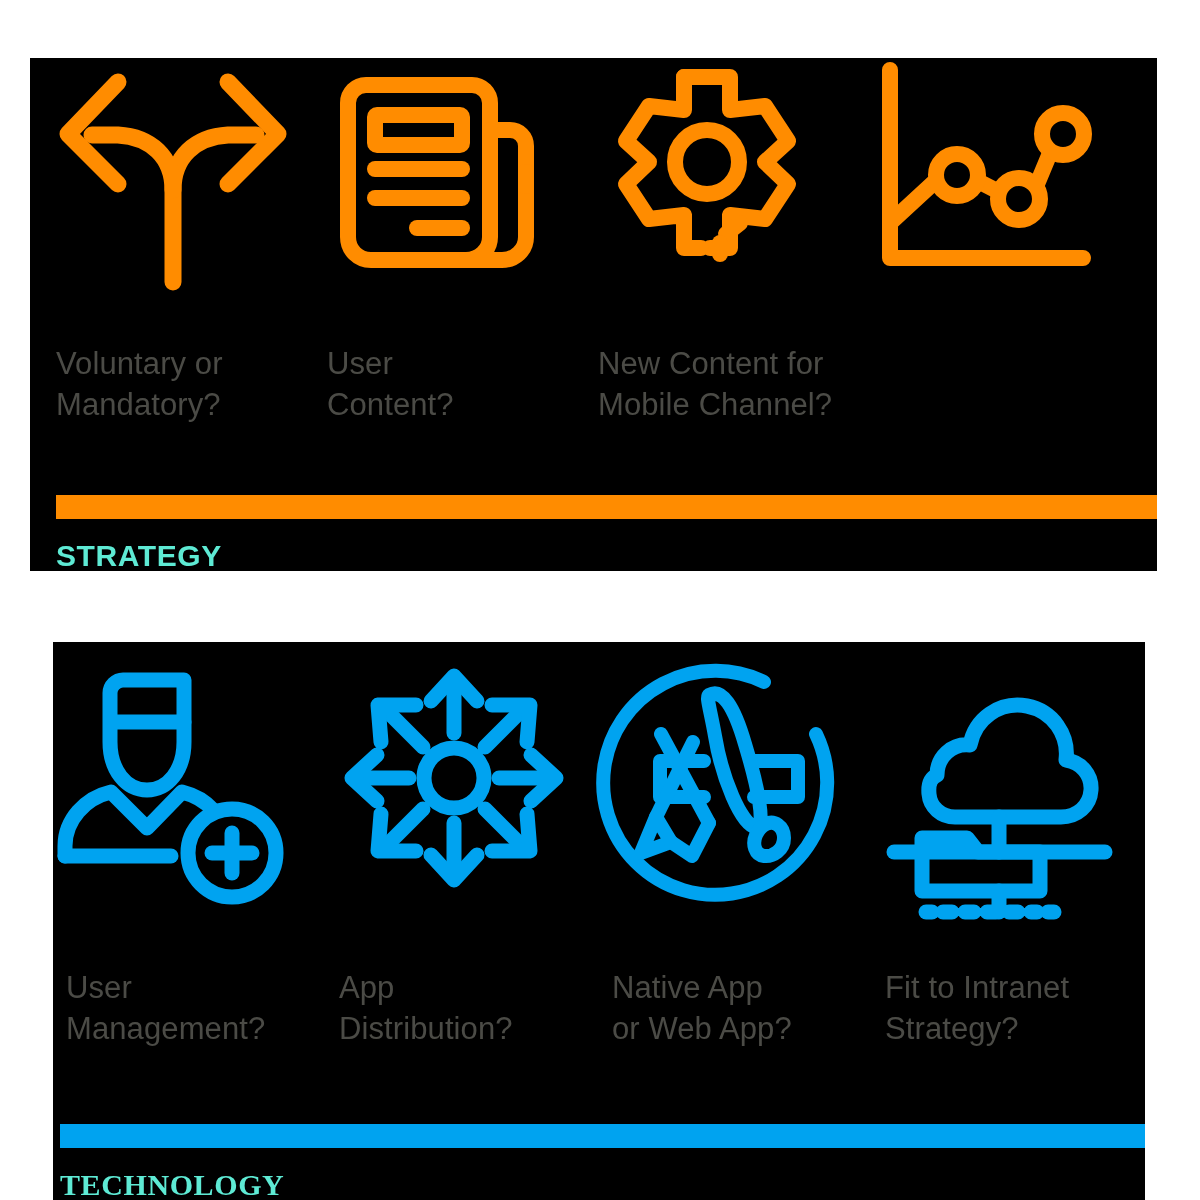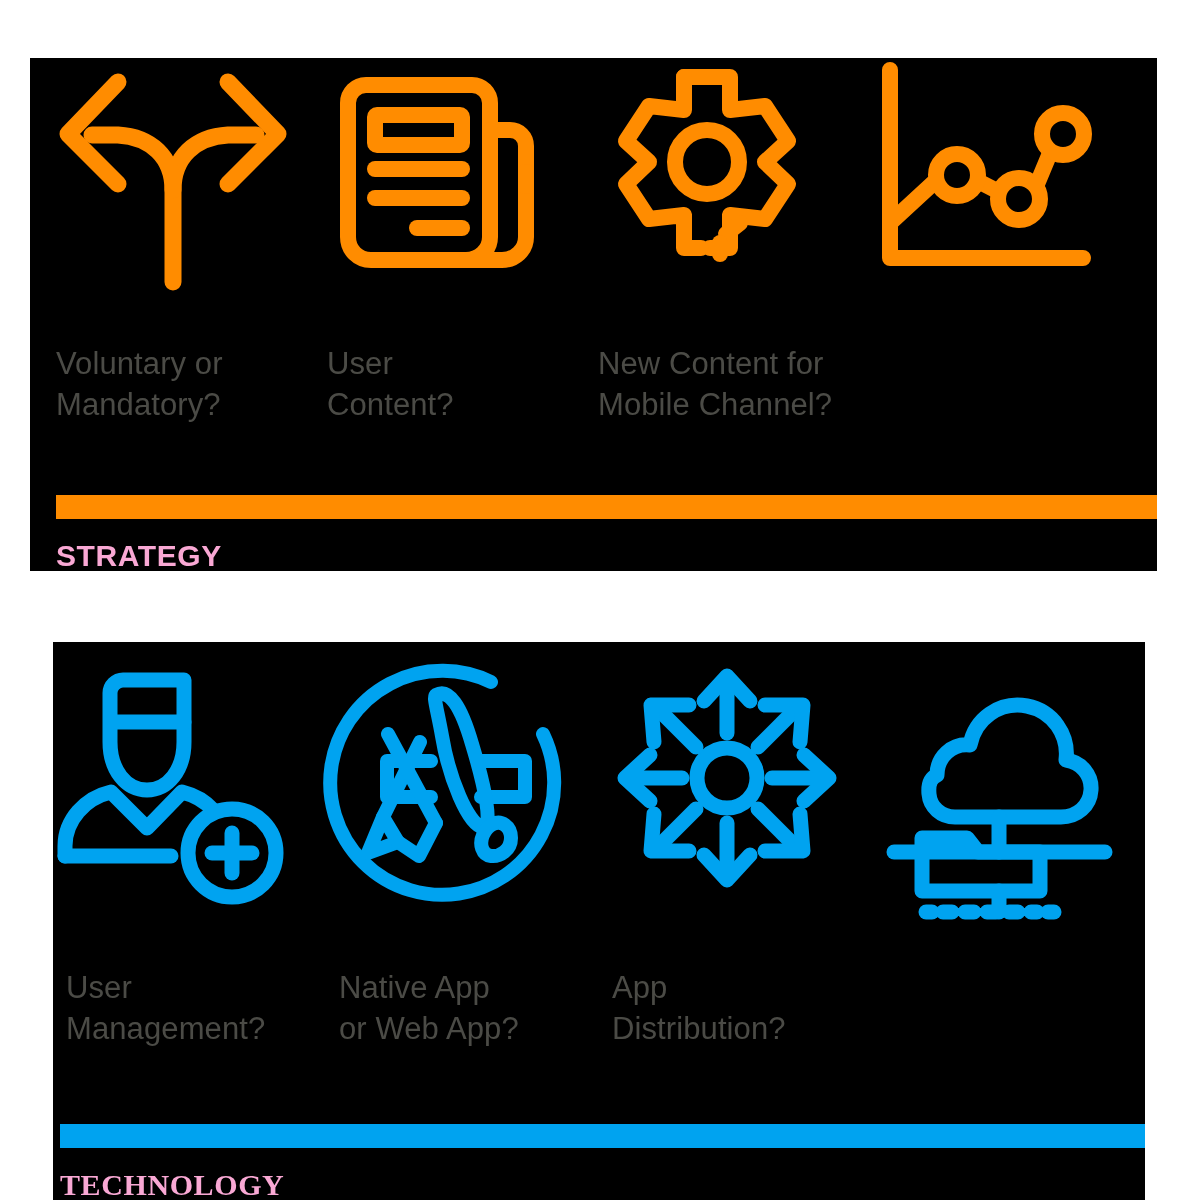--- a/index.html
+++ b/index.html
@@ -100,21 +100,21 @@
     width: 1085px;
     background: #00A3F0;
   }
 
   .section-name {
     position: absolute;
     font-family: "Liberation Sans", sans-serif;
     font-weight: 700;
     font-size: 30px;
     letter-spacing: 0.6px;
-    color: #f9a8d4;
+    color: #5eead4;
   }
   #name-strategy { left: 26px; top: 481px; }
   #name-technology { left: 7px; top: 526px; font-family: Liberation Serif, serif; }
 </style>
 </head>
 <body>
 
 <div id="stage">
 
   <section class="panel" id="panel-strategy">
@@ -201,20 +201,54 @@
             <path d="M7 196 L7 186 C7 160 27 138 53 132 L89 168 L124 132
                      C136 135 147 141 155 150"></path>
             <path d="M7 196 L113 196"></path>
             <circle cx="174" cy="193" r="44"></circle>
             <path d="M174 173 L174 213"></path>
             <path d="M154 193 L194 193"></path>
           </svg>
         </span>
         <span class="card-label">User
 Management?</span>
+      </div>
+
+      <div class="card">
+        <span class="icon-slot">
+          <svg width="250" height="250" viewBox="0 0 250 250" fill="none" stroke="#00A3F0" stroke-width="15" stroke-linecap="round" stroke-linejoin="round">
+            <circle cx="123" cy="118" r="30"></circle>
+
+            <path d="M123 73 L123 20"></path>
+            <polyline points="100,41 123,16 146,41"></polyline>
+
+            <path d="M123 163 L123 216"></path>
+            <polyline points="100,195 123,220 146,195"></polyline>
+
+            <path d="M78 118 L25 118"></path>
+            <polyline points="46,95 21,118 46,141"></polyline>
+
+            <path d="M168 118 L221 118"></path>
+            <polyline points="200,95 225,118 200,141"></polyline>
+
+            <path d="M92 87 L55 50"></path>
+            <polyline points="50,82 47,45 85,45"></polyline>
+
+            <path d="M154 87 L191 50"></path>
+            <polyline points="161,45 199,45 196,82"></polyline>
+
+            <path d="M92 149 L55 186"></path>
+            <polyline points="50,154 47,191 85,191"></polyline>
+
+            <path d="M154 149 L191 186"></path>
+            <polyline points="196,154 199,191 161,191"></polyline>
+          </svg>
+        </span>
+        <span class="card-label">App
+Distribution?</span>
       </div>
 
       <div class="card">
         <span class="icon-slot">
           <svg width="245" height="250" viewBox="0 0 245 250" fill="none" stroke="#00A3F0" stroke-width="14" stroke-linecap="round" stroke-linejoin="round">
             <path d="M160 22 A112 112 0 1 0 212 74"></path>
             <path d="M100 101 L56 101 L56 137 L100 137"></path>
             <path d="M150 101 L194 101 L194 137 L150 137"></path>
             <path d="M105 35 C118 28 130 46 141 84 C154 127 163 170 151 167
                      C137 164 118 118 111 76 C106 48 102 37 105 35 Z"></path>
@@ -225,68 +259,36 @@
             <path d="M162 164 C170 160 180 166 180 178 C180 190 169 197 160 196
                      C151 195 148 184 152 175 C155 168 158 166 162 164 Z"></path>
           </svg>
         </span>
         <span class="card-label">Native App
 or Web App?</span>
       </div>
 
       <div class="card">
         <span class="icon-slot">
-          <svg width="250" height="250" viewBox="0 0 250 250" fill="none" stroke="#00A3F0" stroke-width="15" stroke-linecap="round" stroke-linejoin="round">
-            <circle cx="123" cy="118" r="30"></circle>
-
-            <path d="M123 73 L123 20"></path>
-            <polyline points="100,41 123,16 146,41"></polyline>
-
-            <path d="M123 163 L123 216"></path>
-            <polyline points="100,195 123,220 146,195"></polyline>
-
-            <path d="M78 118 L25 118"></path>
-            <polyline points="46,95 21,118 46,141"></polyline>
-
-            <path d="M168 118 L221 118"></path>
-            <polyline points="200,95 225,118 200,141"></polyline>
-
-            <path d="M92 87 L55 50"></path>
-            <polyline points="50,82 47,45 85,45"></polyline>
-
-            <path d="M154 87 L191 50"></path>
-            <polyline points="161,45 199,45 196,82"></polyline>
-
-            <path d="M92 149 L55 186"></path>
-            <polyline points="50,154 47,191 85,191"></polyline>
-
-            <path d="M154 149 L191 186"></path>
-            <polyline points="196,154 199,191 161,191"></polyline>
-          </svg>
-        </span>
-        <span class="card-label">App
-Distribution?</span>
-      </div>
-
-      <div class="card">
-        <span class="icon-slot">
           <svg width="245" height="290" viewBox="0 0 245 290" fill="none" stroke="#00A3F0" stroke-width="15" stroke-linecap="round" stroke-linejoin="round">
             <path d="M60 115 C60 97 75 83 93 85 C98 59 122 41 150 46
                      C176 51 192 75 189 100 C204 102 215 115 214 130
                      C213 146 200 157 184 157 L78 157
                      C64 157 53 147 52 134 C51 123 54 118 60 115 Z"></path>
             <path d="M122 157 L122 192"></path>
             <path d="M17 192 L228 192"></path>
             <path d="M45 231 L45 178 L90 178 L101 192 L163 192 L163 231 Z"></path>
             <path d="M122 231 L122 252"></path>
             <path d="M66 252 L160 252" stroke-dasharray="9 13"></path>
             <path d="M49 252 L55 252"></path>
             <path d="M171 252 L177 252"></path>
           </svg>
         </span>
+        <span class="card-label">Fit to Intranet
+Strategy?</span>
       </div>
 
     </div>
 
     <div class="accent-bar" id="bar-technology"></div>
     <div class="section-name" id="name-technology">TECHNOLOGY</div>
   </section>
 
 </div>
 

